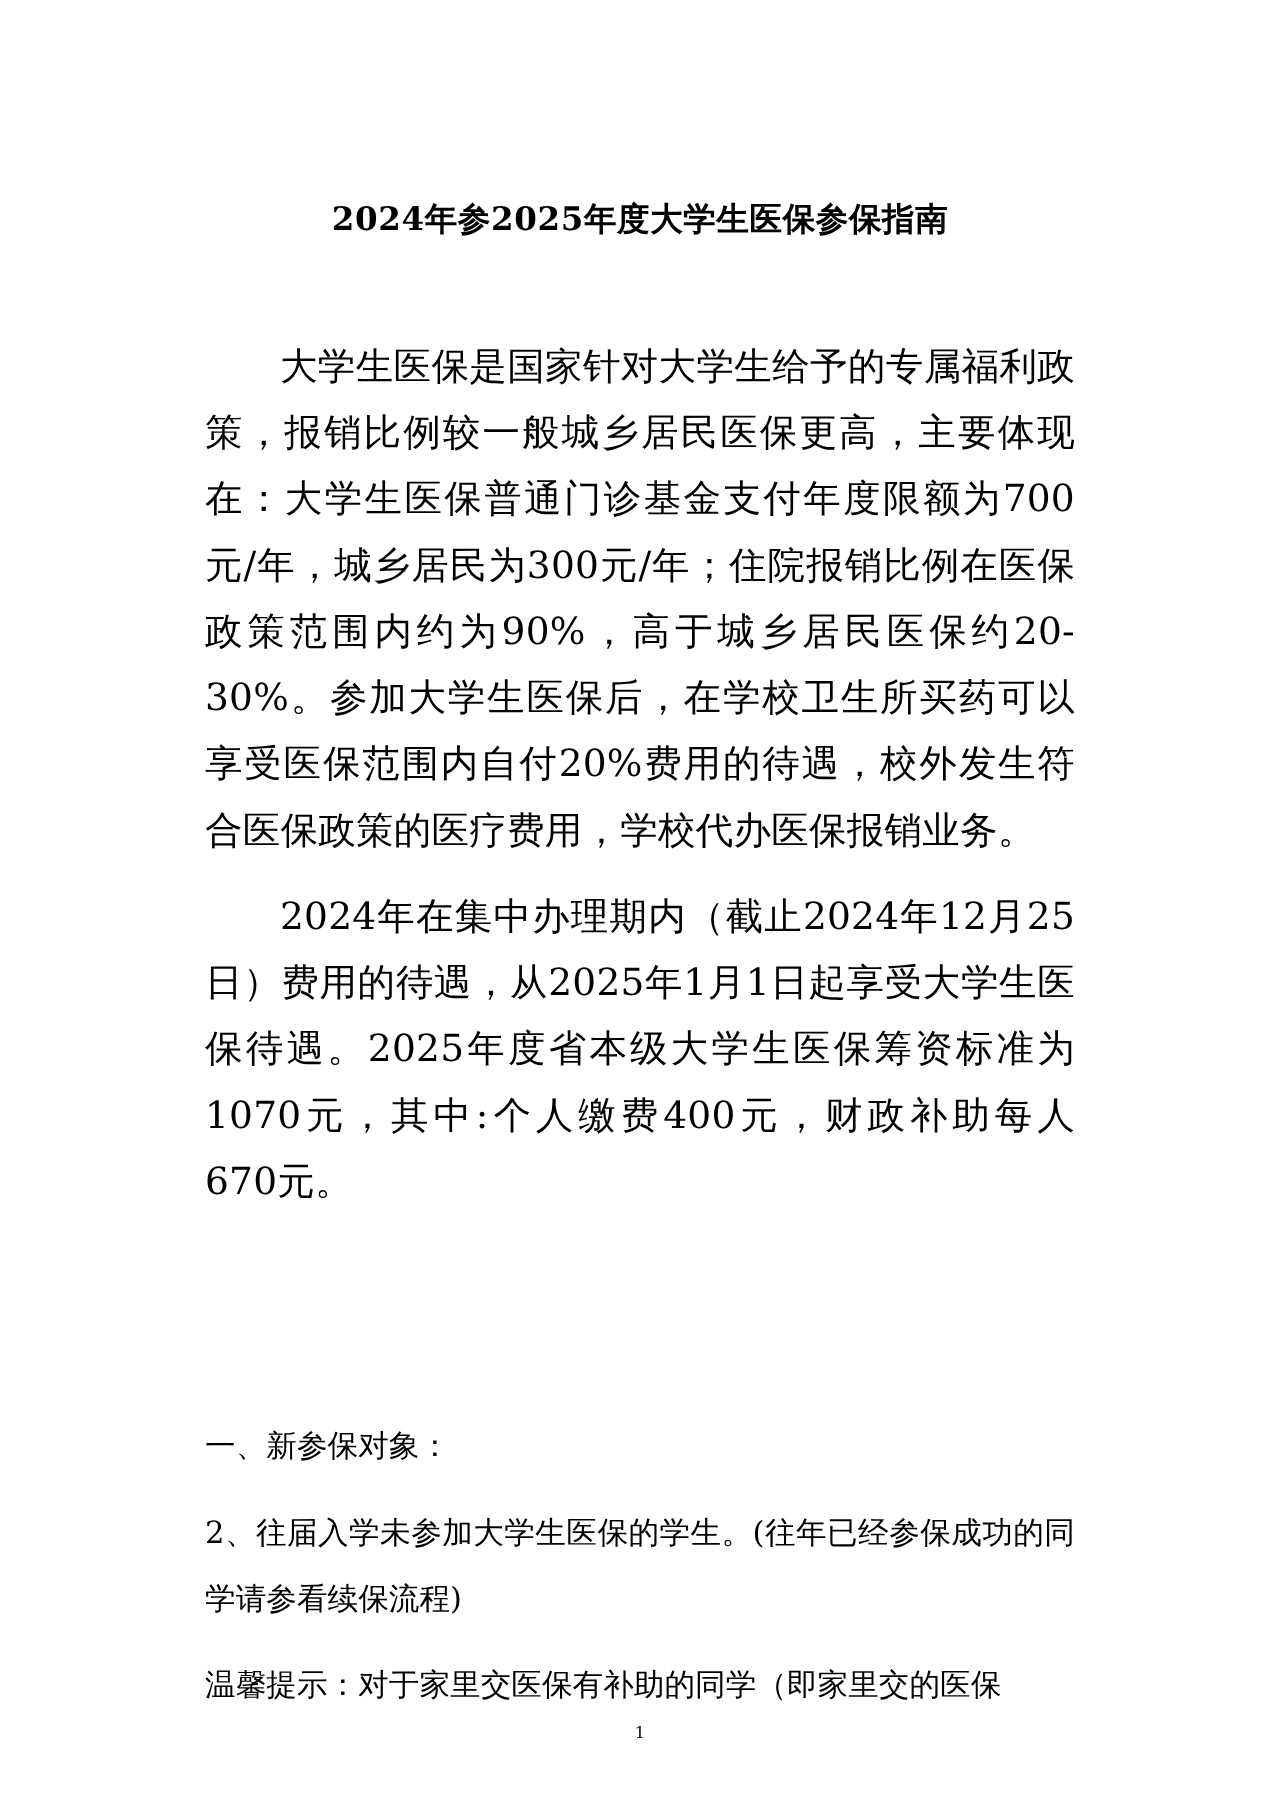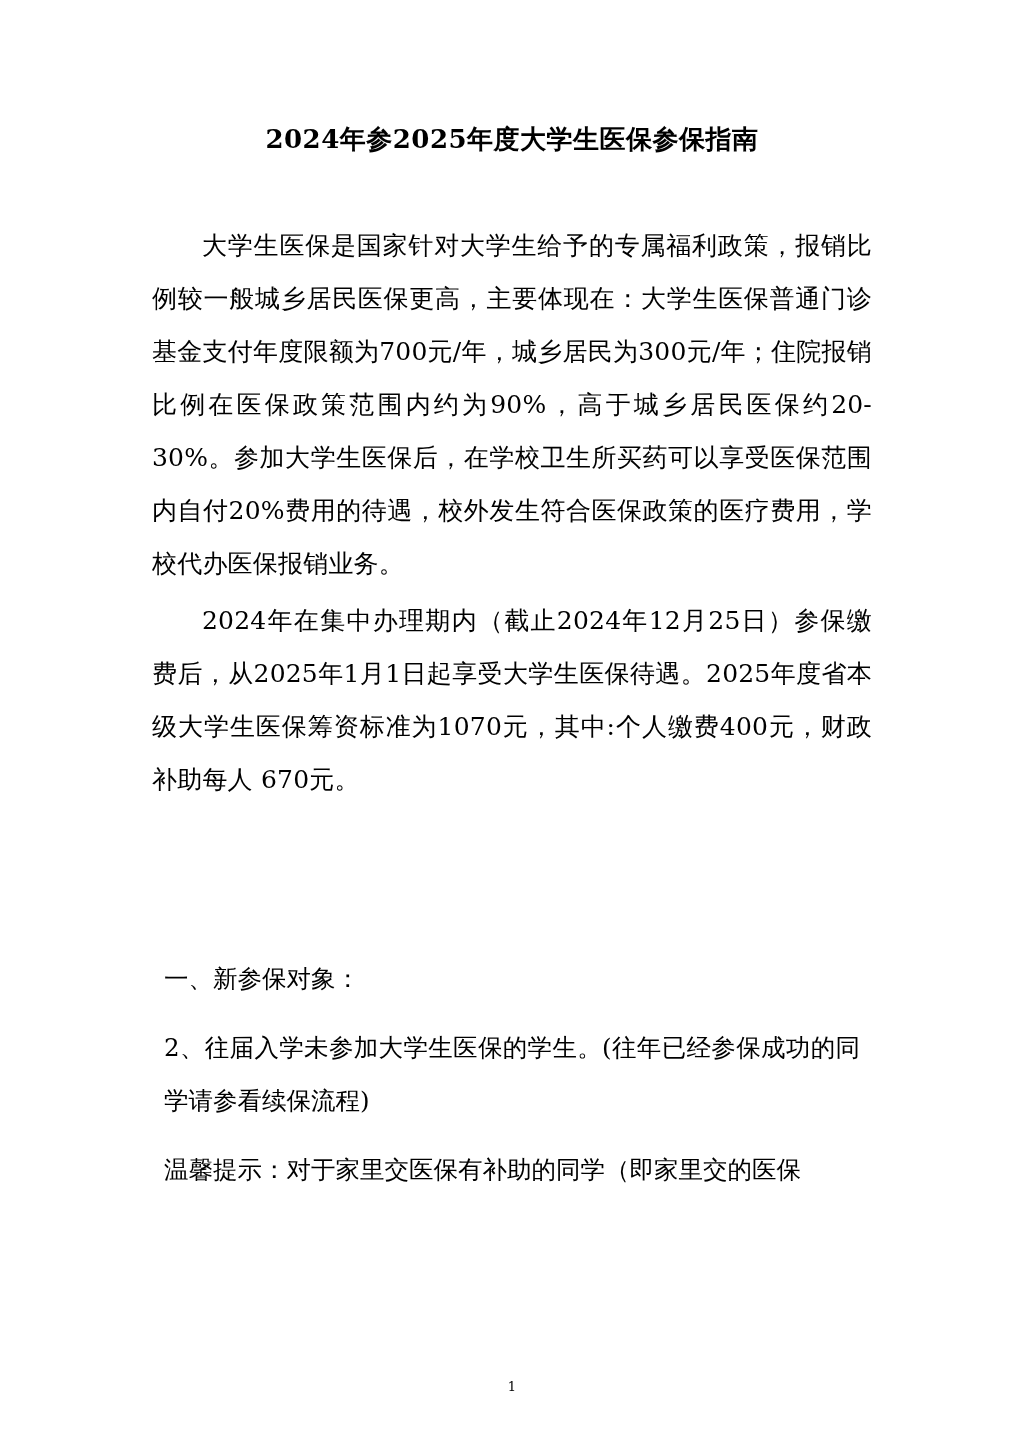--- a/index.html
+++ b/index.html
@@ -12,37 +12,37 @@
     height: 1448px;
     font-family: "DejaVu Serif", "Liberation Serif", serif;
     color: #000000;
     position: relative;
     overflow: hidden;
   }
   .page {
     width: 1024px;
     height: 1448px;
     box-sizing: border-box;
-    padding: 84px 148px 60px 148px;
+    padding: 120px 148px 60px 148px;
     position: relative;
   }
   .doc-title {
     text-align: center;
     font-size: 26px;
     font-weight: bold;
     letter-spacing: 0.5px;
     margin: 38px 0 0 0;
     font-family: "DejaVu Serif", "Liberation Serif", serif;
   }
   .para {
-    font-size: 25px;
+    font-size: 30px;
     line-height: 53px;
     text-align: justify;
     text-justify: inter-ideograph;
-    margin: 4px;
+    margin: 16px;
     letter-spacing: 0.2px;
   }
   .para.indent {
     text-indent: 2em;
   }
   .gap-after-title {
     height: 58px;
   }
   .section-gap {
     height: 112px;
@@ -80,21 +80,21 @@
 <body>
 
 <div class="page">
 
   <h1 class="doc-title">2024年参2025年度大学生医保参保指南</h1>
 
   <div class="gap-after-title"></div>
 
   <p class="para indent">大学生医保是国家针对大学生给予的专属福利政策，报销比例较一般城乡居民医保更高，主要体现在：大学生医保普通门诊基金支付年度限额为700元/年，城乡居民为300元/年；住院报销比例在医保政策范围内约为90%，高于城乡居民医保约20-30%。参加大学生医保后，在学校卫生所买药可以享受医保范围内自付20%费用的待遇，校外发生符合医保政策的医疗费用，学校代办医保报销业务。</p>
 
-  <p class="para indent">2024年在集中办理期内（截止2024年12月25日）参保缴费后，从2025年1月1日起享受大学生医保待遇。2025年度省本级大学生医保筹资标准为1070元，其中:个人缴费400元，财政补助每人 670元。</p>
+  <p class="para indent">2024年在集中办理期内（截止2024年12月25日）费用的待遇，从2025年1月1日起享受大学生医保待遇。2025年度省本级大学生医保筹资标准为1070元，其中:个人缴费400元，财政补助每人 670元。</p>
 
   <div class="section-gap"></div>
 
 
   <div class="section-heading-gap"></div>
 
   <p class="list-line">一、新参保对象：</p>
   <p class="list-line">2、往届入学未参加大学生医保的学生。(往年已经参保成功的同学请参看续保流程)</p>
   <p class="list-line">温馨提示：对于家里交医保有补助的同学（即家里交的医保</p>
 

